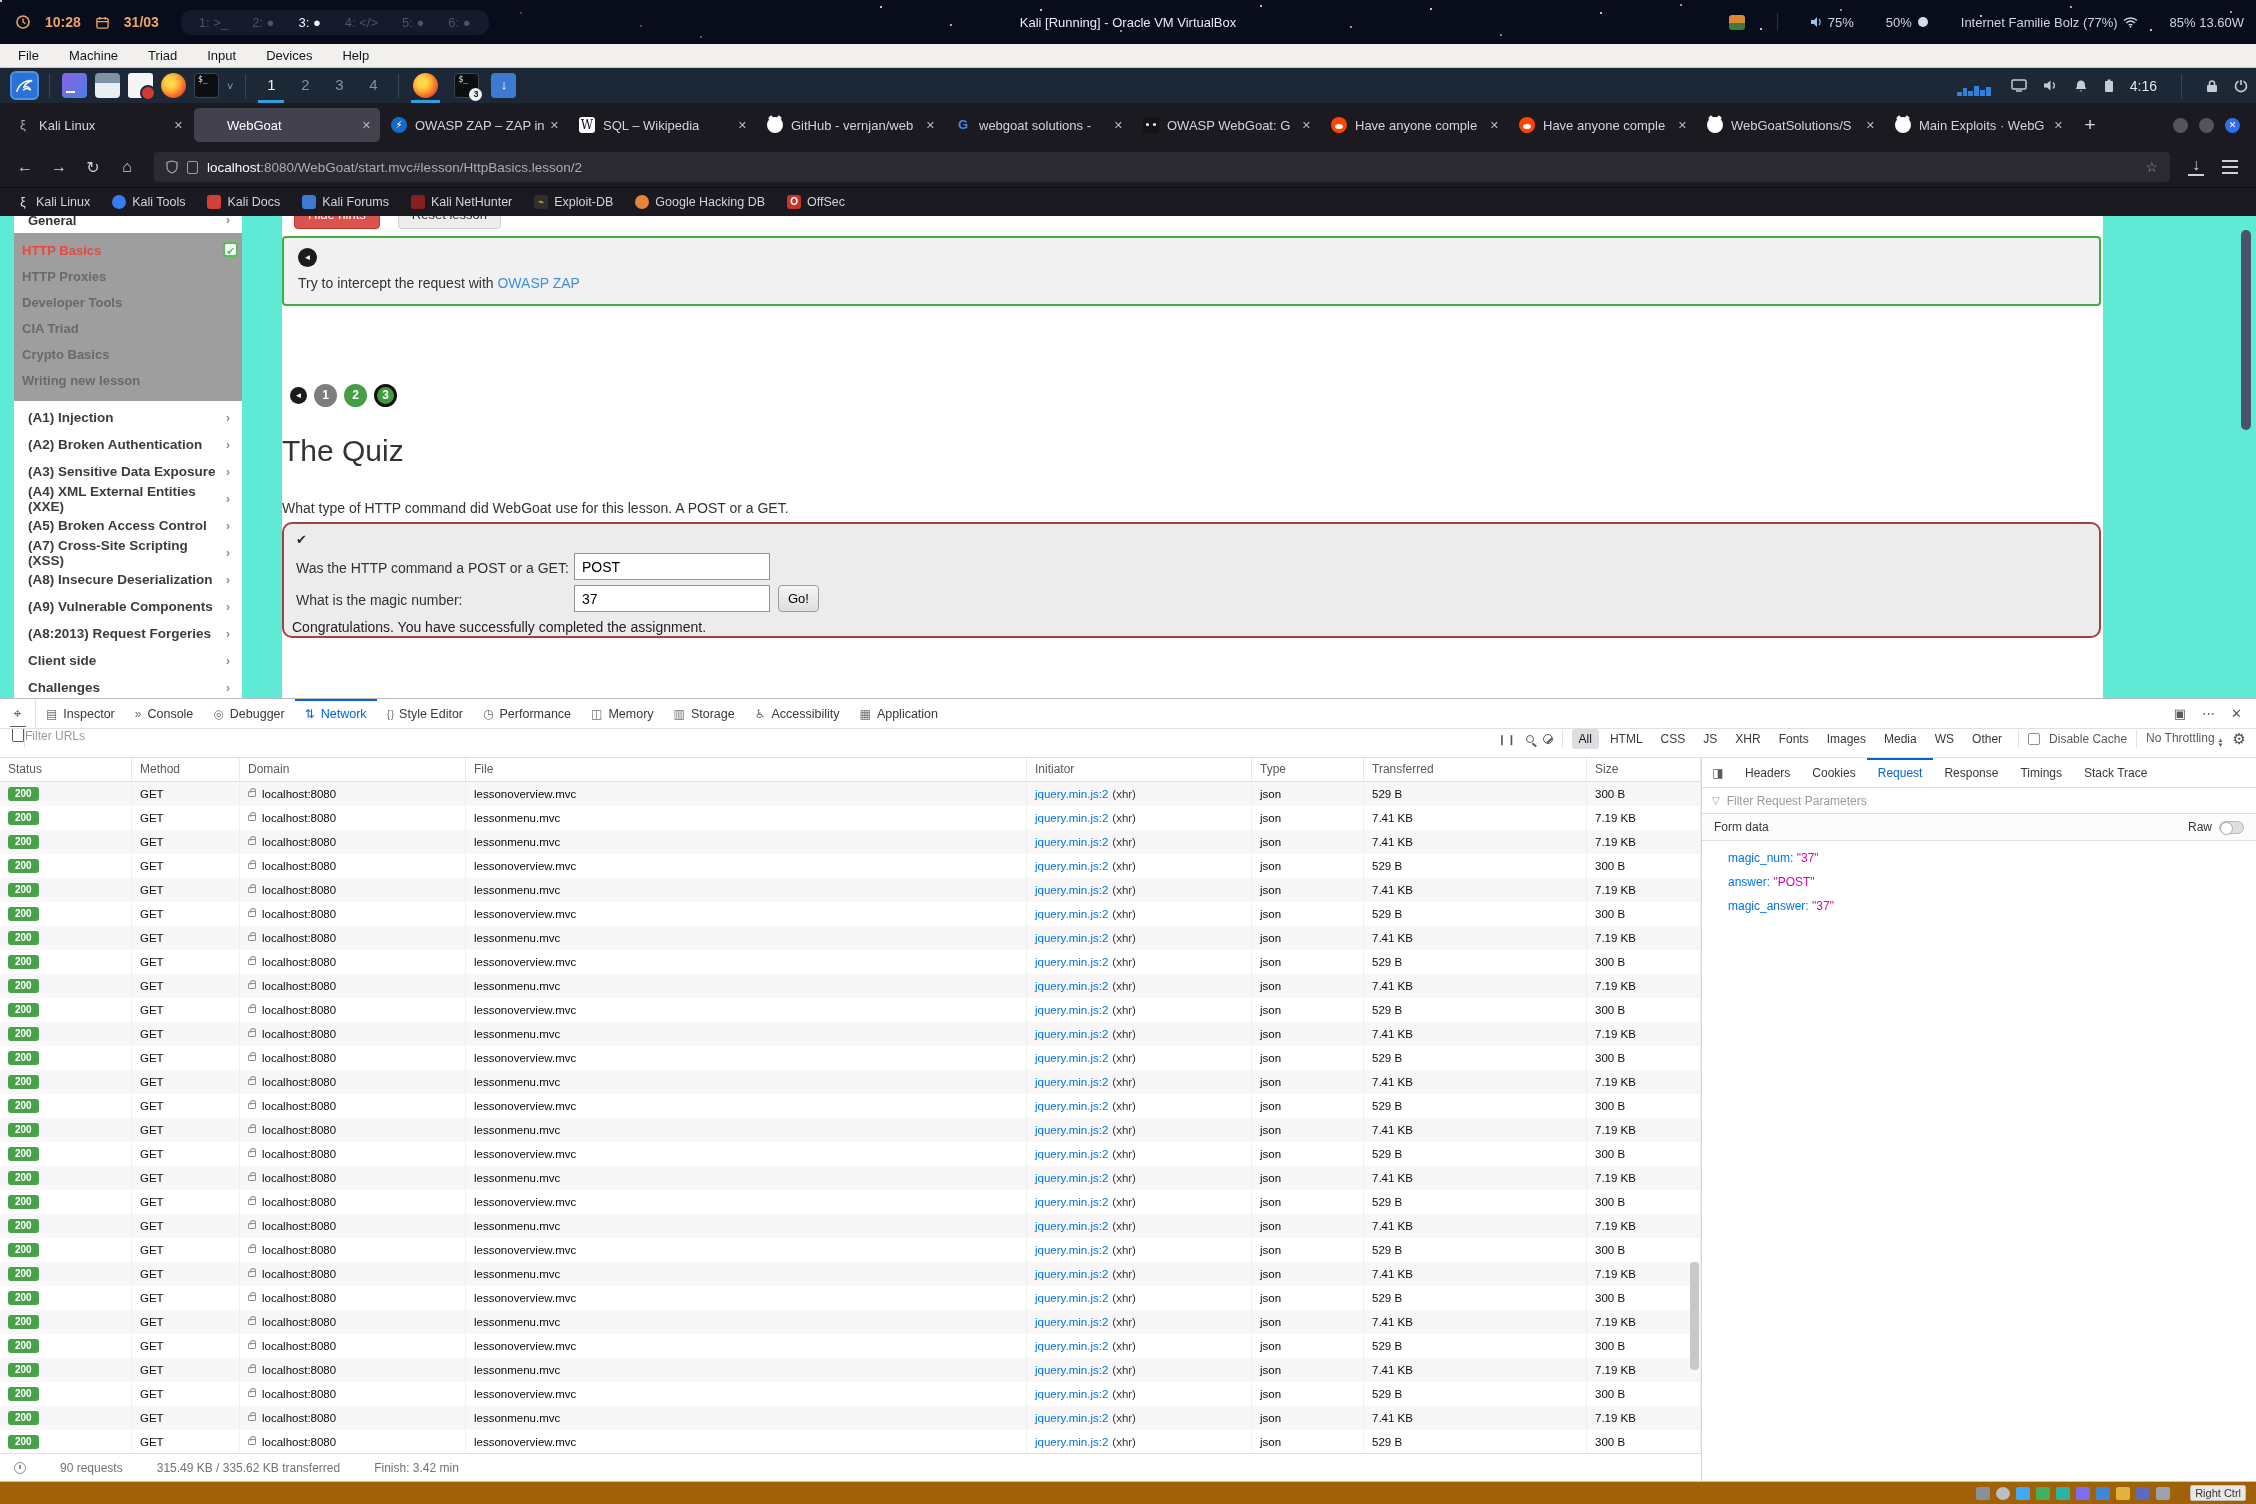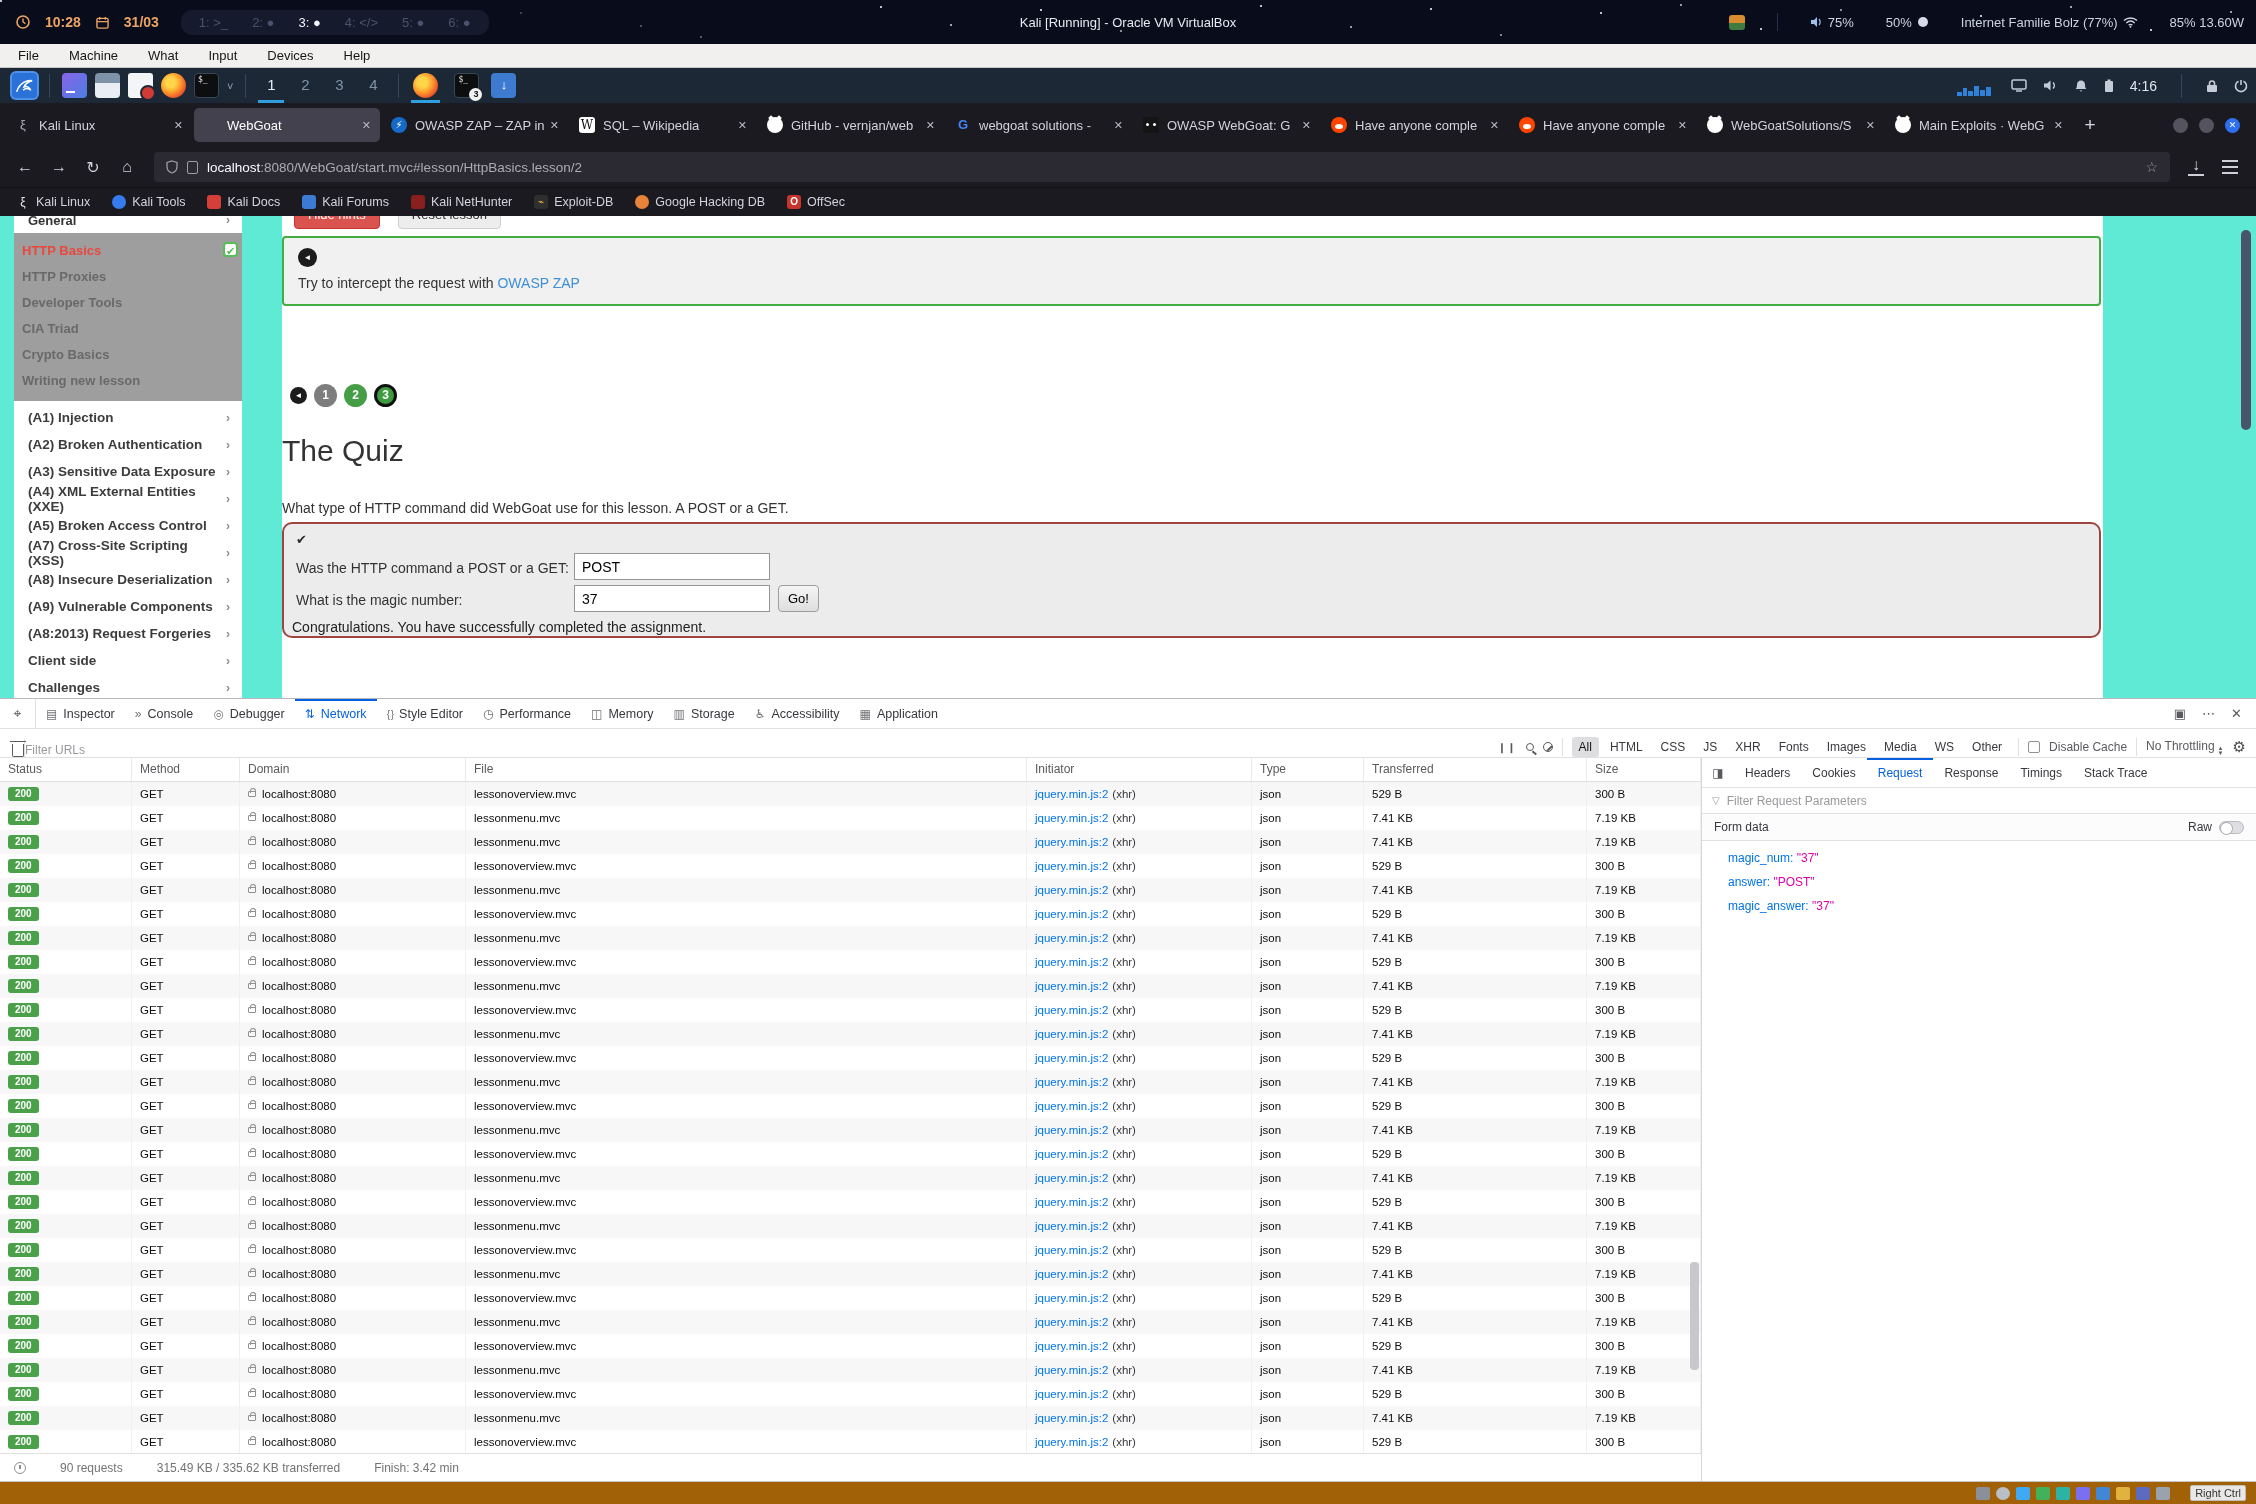--- a/index.html
+++ b/index.html
@@ -153,21 +153,21 @@
   [data-icon="debugger"]::before{content:"◎"}
   [data-icon="network"]::before{content:"⇅"}
   [data-icon="styleeditor"]::before{content:"{ }";letter-spacing:-1px;font-size:10px}
   [data-icon="performance"]::before{content:"◷"}
   [data-icon="memory"]::before{content:"◫"}
   [data-icon="storage"]::before{content:"▥"}
   [data-icon="accessibility"]::before{content:"♿"}
   [data-icon="application"]::before{content:"▦"}
   .dt-winctl{margin-left:auto;display:flex;gap:16px;align-items:center;padding-right:14px;color:#5a5a5e;font-size:13px}
 
-  .dt-toolbar{height:29px;display:flex;align-items:flex-end;border-bottom:1px solid #e0e0e2;font-size:12px;color:#5a5a5e;padding:0 10px;}
+  .dt-toolbar{height:29px;display:flex;align-items:flex-start;border-bottom:1px solid #e0e0e2;font-size:12px;color:#5a5a5e;padding:0 10px;}
   .trash{width:12px;height:13px;position:relative;border:1px solid #5a5a5e;border-top:none;border-radius:0 0 2px 2px;margin-left:2px}
   .trash::before{content:"";position:absolute;top:-3px;left:-3px;right:-3px;height:1px;background:#5a5a5e}
   .tsep{width:1px;height:18px;background:#e0e0e2}
   .filter-input{border:none;outline:none;background:transparent;font-size:12px;color:#38383d;width:240px;font-family:inherit}
   .filter-input::placeholder{color:#9a9a9e}
   .tb-right{margin-left:auto;display:flex;align-items:center;gap:9px}
   .pause-ic{font-weight:bold;letter-spacing:1px;font-size:10px}
   .mag{width:8px;height:8px;border:1.5px solid #5a5a5e;border-radius:50%;position:relative}
   .mag::after{content:"";position:absolute;right:-4px;bottom:-3px;width:5px;height:1.5px;background:#5a5a5e;transform:rotate(40deg)}
   .block-ic{width:10px;height:10px;border:1.5px solid #5a5a5e;border-radius:50%;position:relative;overflow:hidden}
@@ -273,21 +273,21 @@
     <span class="grp">
       <span>85% 13.60W</span>
     </span>
   </div>
 </div>
 
 <div class="vbox-menu">
 
 <span class="vm-item">File</span>
     <span class="vm-item">Machine</span>
-    <span class="vm-item">What</span>
+    <span class="vm-item">Triad</span>
     <span class="vm-item">Input</span>
     <span class="vm-item">Devices</span>
     <span class="vm-item">Help</span>
   </div>
 
 <div class="kali-bar">
   <span class="tb-icon klogo">
     <svg viewBox="0 0 20 20">
         <path d="M2 16 C5 7 13 4 18 5 C12 6.5 10.5 9 9.5 11.5 C12.5 10.5 15.5 12 16.5 15 C14 12.5 11 13 9 14.5" fill="none" stroke="#fff" stroke-width="1.6" stroke-linecap="round"></path>
       </svg>

